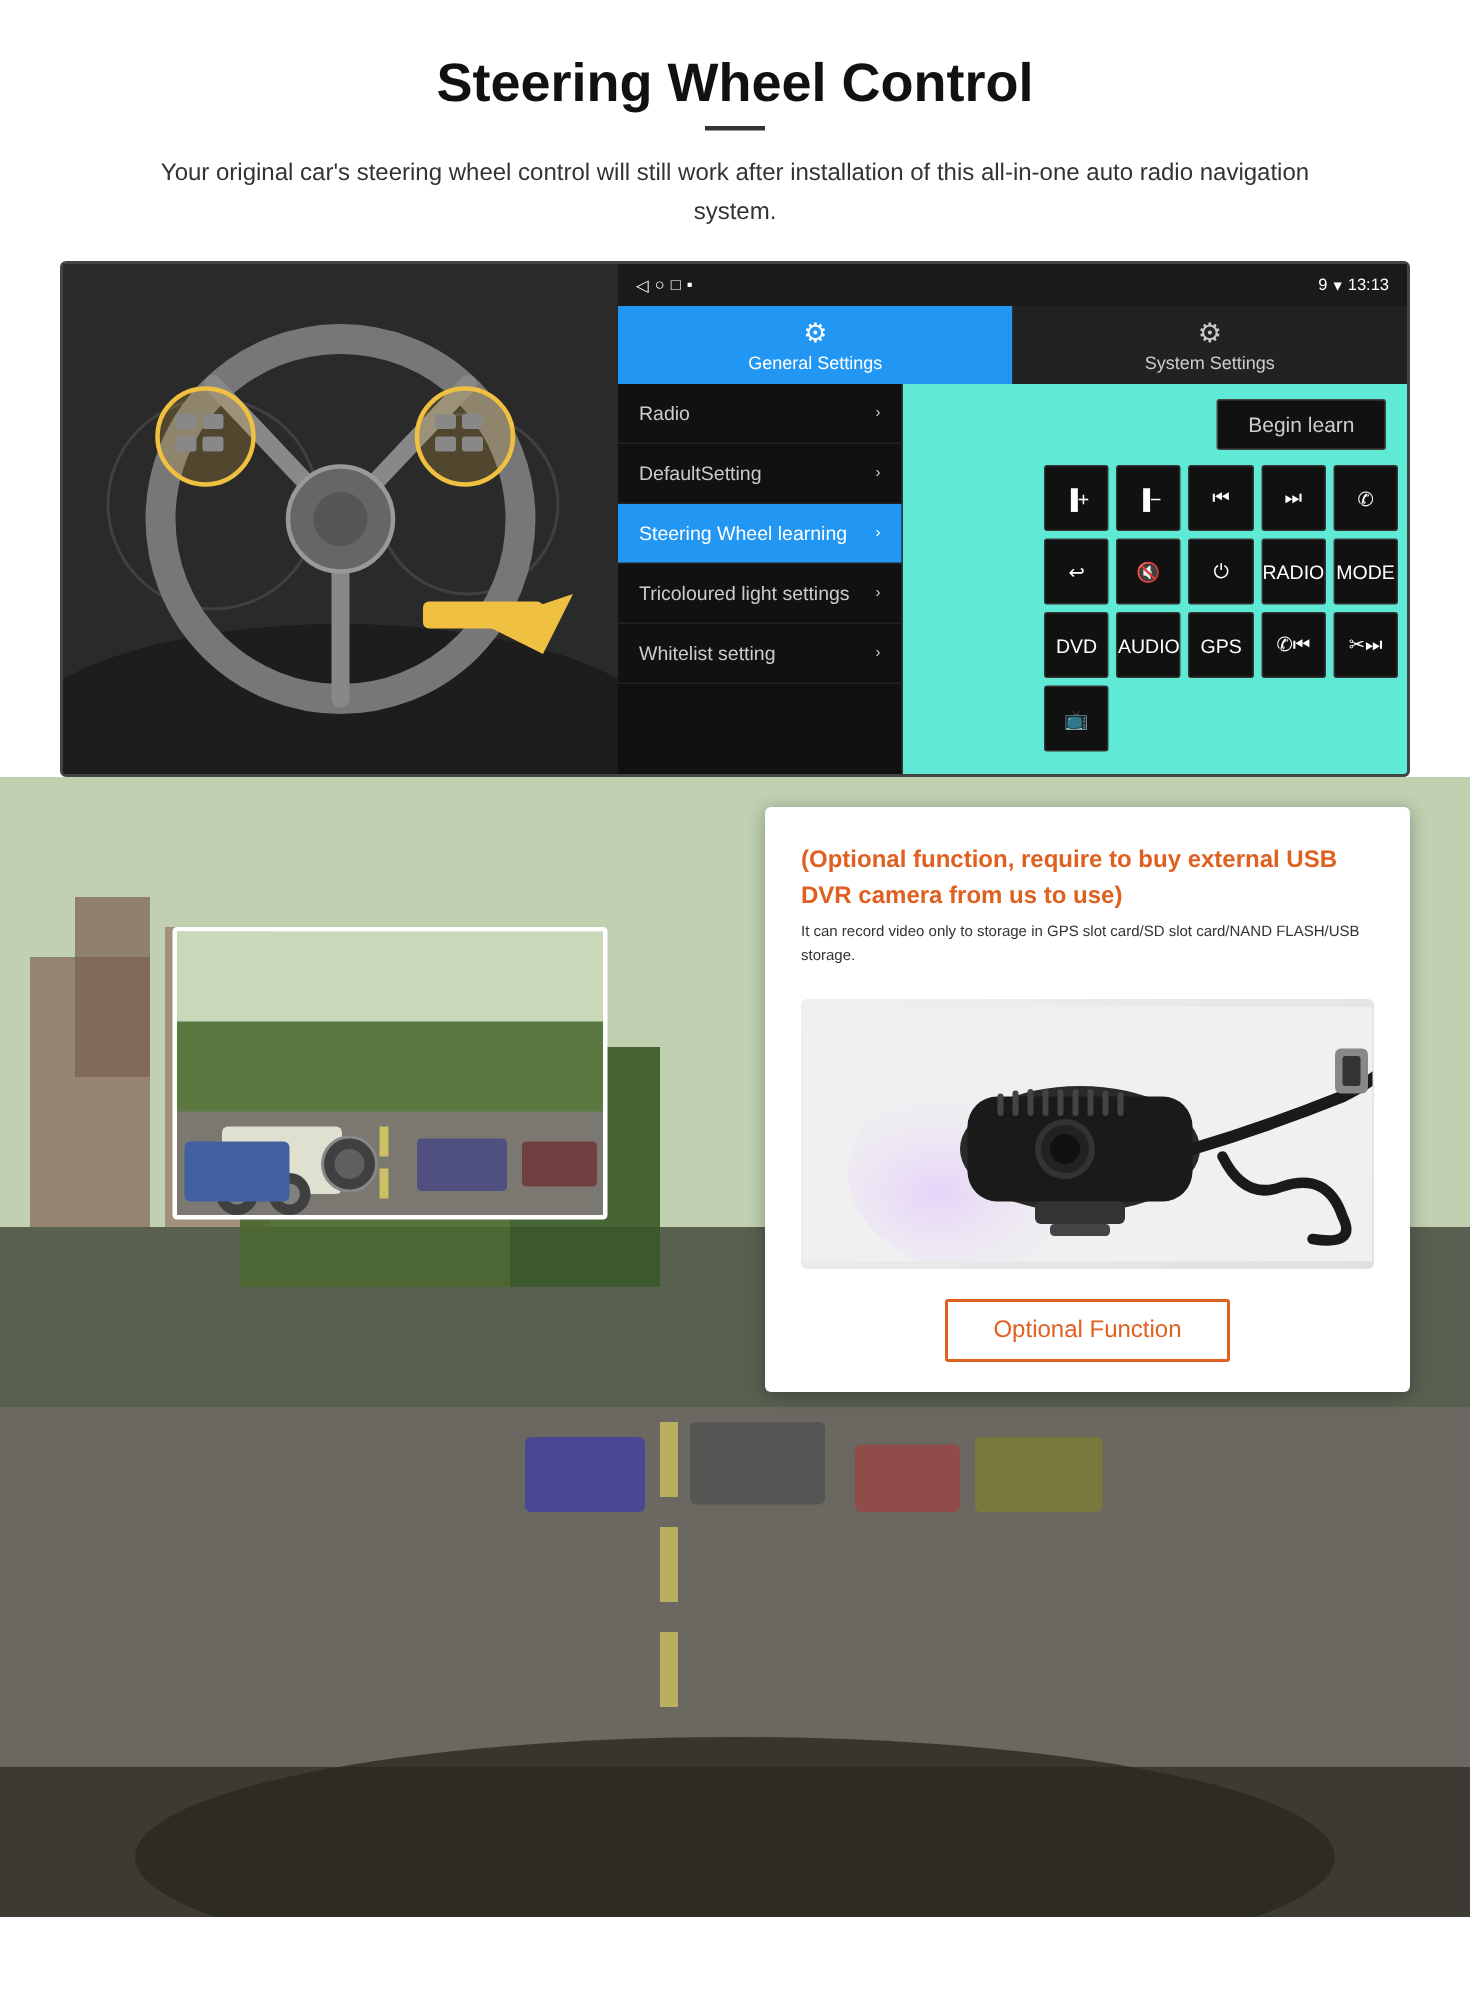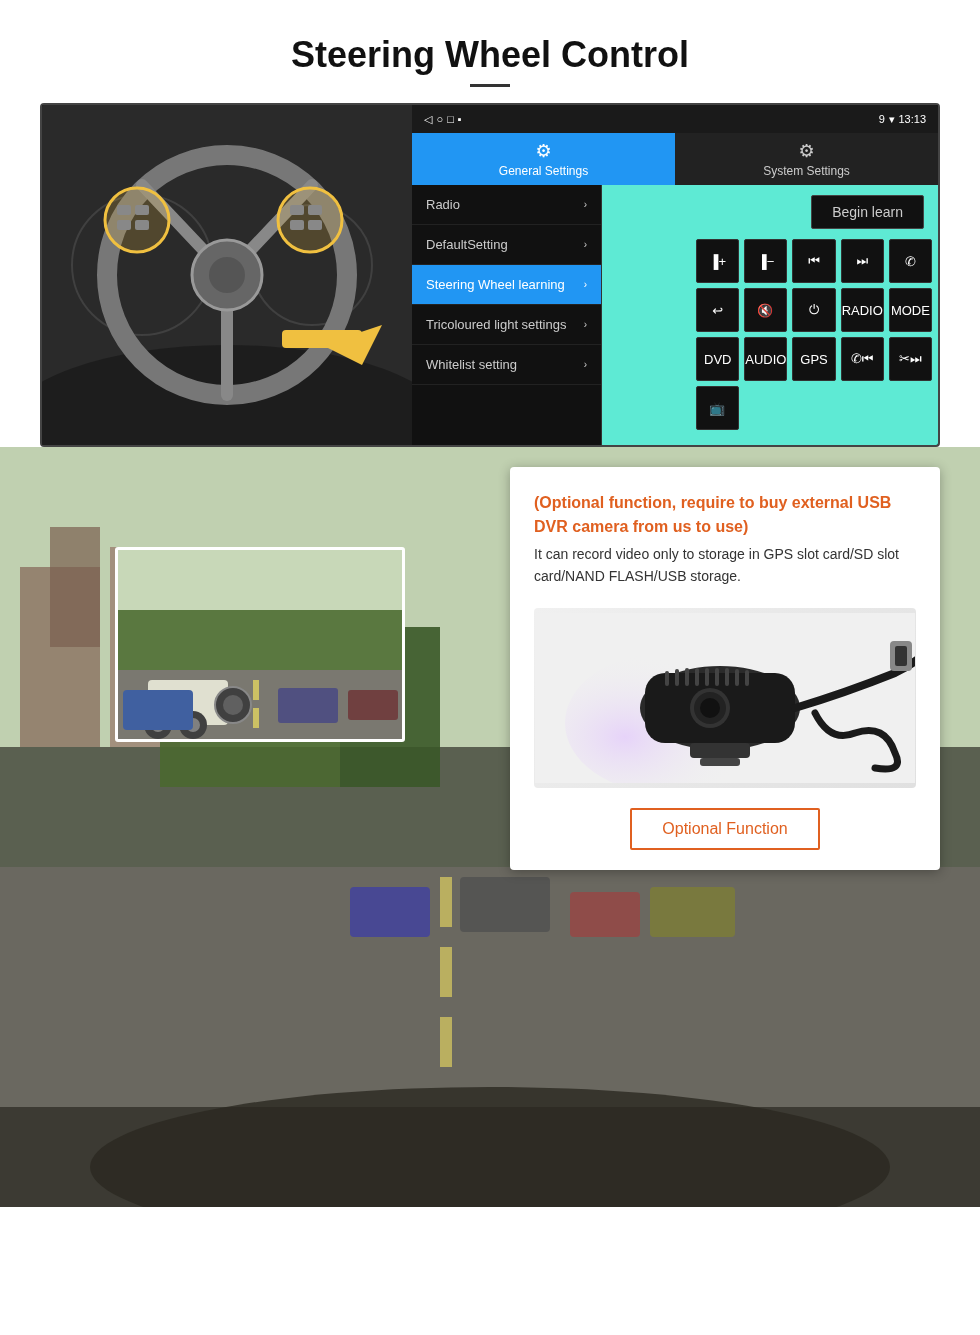--- a/index.html
+++ b/index.html
@@ -242,21 +242,21 @@
     }
     .dvr-optional-title {
       color: #e06020;
       font-size: 16px;
       font-weight: bold;
       line-height: 1.5;
       margin-bottom: 4px;
     }
     .dvr-description {
       color: #333;
-      font-size: 14px;
+      font-size: 10px;
       line-height: 1.6;
       margin-bottom: 20px;
     }
     .dvr-camera-img {
       width: 100%;
       height: 180px;
       background: linear-gradient(135deg, #f0f0f0 0%, #e0e0e0 100%);
       border-radius: 4px;
       display: flex;
       align-items: center;
@@ -276,20 +276,21 @@
       background: #fff;
       text-align: center;
     }
   </style>
 </head>
 <body>
 
 <div class="section1">
   <h1>Steering Wheel Control</h1>
   <div class="divider"></div>
+  <p>Your original car's steering wheel control will still work after installation of this all-in-one auto radio navigation system.</p>
 
   <div class="android-mockup">
 
     <div class="steering-img">
       <div class="steering-img-inner">
 
         <svg width="370" height="340" viewBox="0 0 370 340">
 
           <rect width="370" height="340" fill="#2a2a2a"></rect>
 

